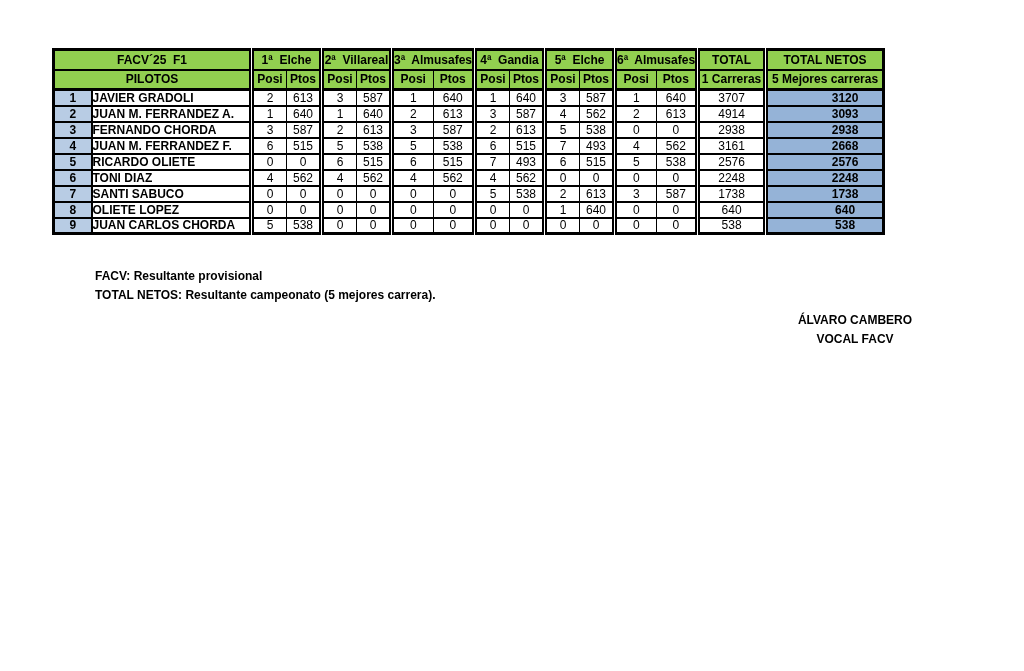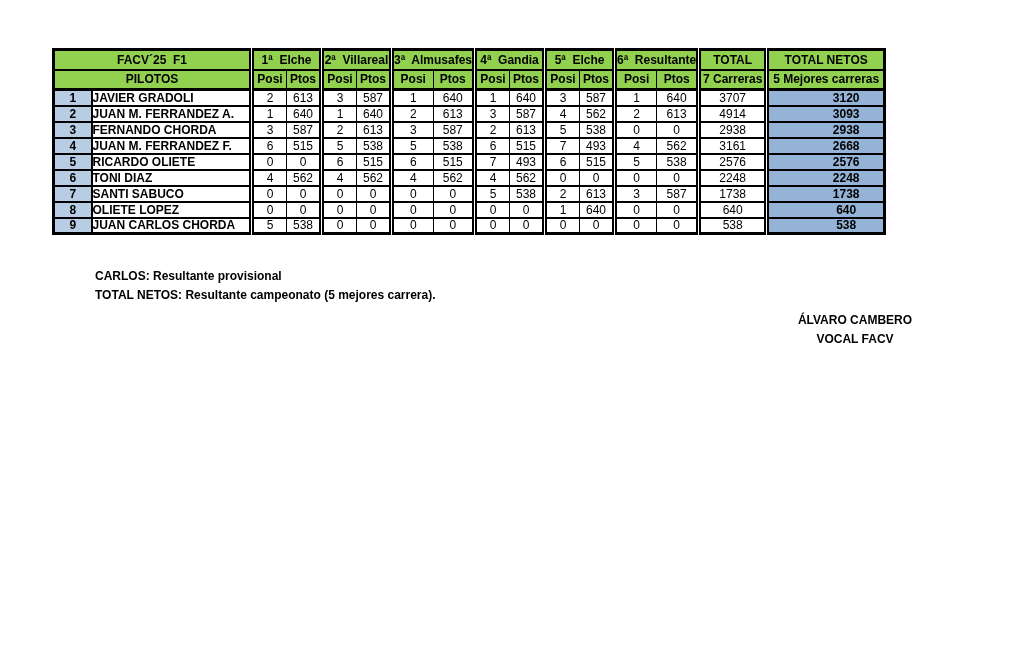--- a/index.html
+++ b/index.html
@@ -92,39 +92,39 @@
         <col style="width:118px">
     </colgroup>
     <thead>
       <tr>
           <th colspan="2">FACV´25  F1</th>
           <th class="group" colspan="2">1ª  Elche</th>
           <th class="group" colspan="2">2ª  Villareal</th>
           <th class="group" colspan="2">3ª  Almusafes</th>
           <th class="group" colspan="2">4ª  Gandia</th>
           <th class="group" colspan="2">5ª  Elche</th>
-          <th class="group" colspan="2">6ª  Resultante</th>
+          <th class="group" colspan="2">6ª  Almusafes</th>
           <th class="group">TOTAL</th>
           <th class="group">TOTAL NETOS</th>
         </tr>
       <tr class="subhead">
           <th colspan="2">PILOTOS</th>
           <th class="group">Posi</th>
           <th>Ptos</th>
           <th class="group">Posi</th>
           <th>Ptos</th>
           <th class="group">Posi</th>
           <th>Ptos</th>
           <th class="group">Posi</th>
           <th>Ptos</th>
           <th class="group">Posi</th>
           <th>Ptos</th>
           <th class="group">Posi</th>
           <th>Ptos</th>
-          <th class="group">7 Carreras</th>
+          <th class="group">1 Carreras</th>
           <th class="group">5 Mejores carreras</th>
         </tr>
     </thead>
     <tbody>
         <tr>
           <td class="rank">1</td>
           <td class="pilot">JAVIER GRADOLI</td>
           <td class="group num">2</td>
           <td class="num">613</td>
           <td class="group num">3</td>
@@ -281,21 +281,21 @@
           <td class="num">0</td>
           <td class="group num">0</td>
           <td class="num">0</td>
           <td class="group num total-cell">538</td>
           <td class="group netos-cell">538</td>
         </tr>
       </tbody>
   </table>
 
   <div class="notes">
-    <p>CARLOS: Resultante provisional</p>
+    <p>FACV: Resultante provisional</p>
     <p>TOTAL NETOS: Resultante campeonato (5 mejores carrera).</p>
   </div>
 
   <div class="signature">
     <p>ÁLVARO CAMBERO</p>
     <p>VOCAL FACV</p>
   </div>
 
 </div>
 

